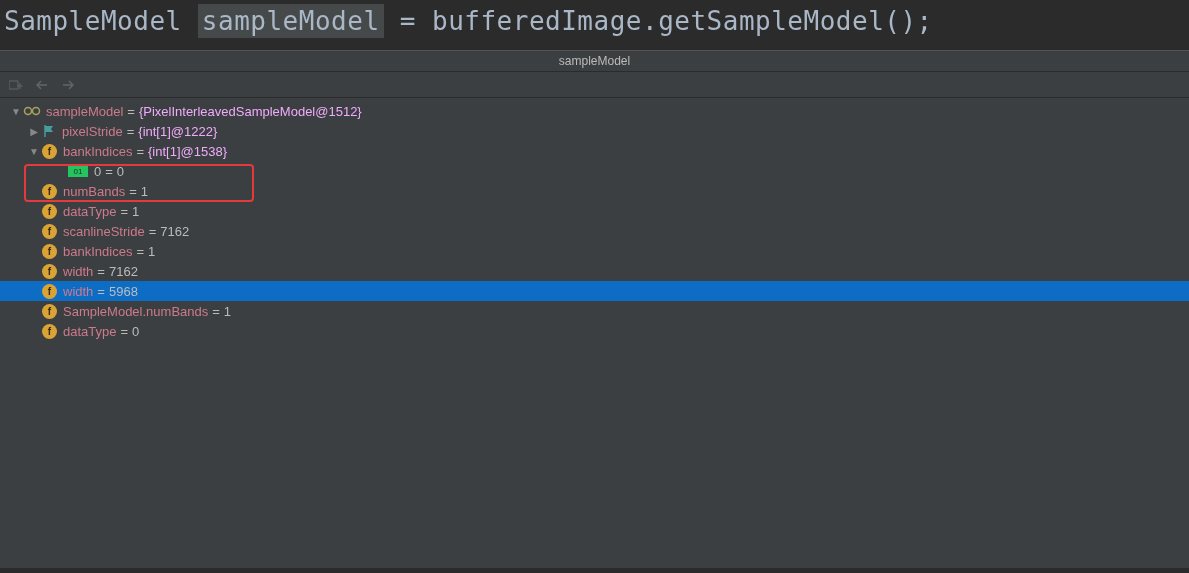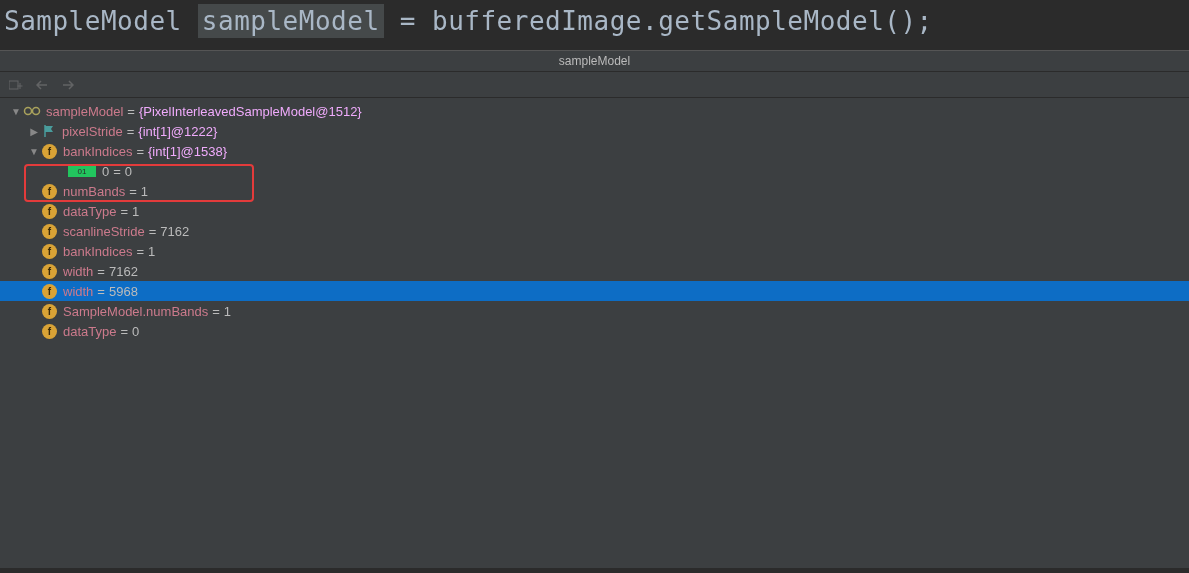--- a/index.html
+++ b/index.html
@@ -100,21 +100,21 @@
       width: 14px;
       height: 14px;
       display: inline-flex;
       align-items: center;
       justify-content: center;
       margin-right: 6px;
       color: #499c9c;
       margin-left: 2px;
     }
     .badge-idx {
-      width: 28px;
+      width: 20px;
       height: 12px;
       background: #22c55e;
       color: #2b2b2b;
       font-size: 8px;
       display: inline-flex;
       align-items: center;
       justify-content: center;
       margin-right: 6px;
     }
     .name-pink { color: #cc7a8c; }

